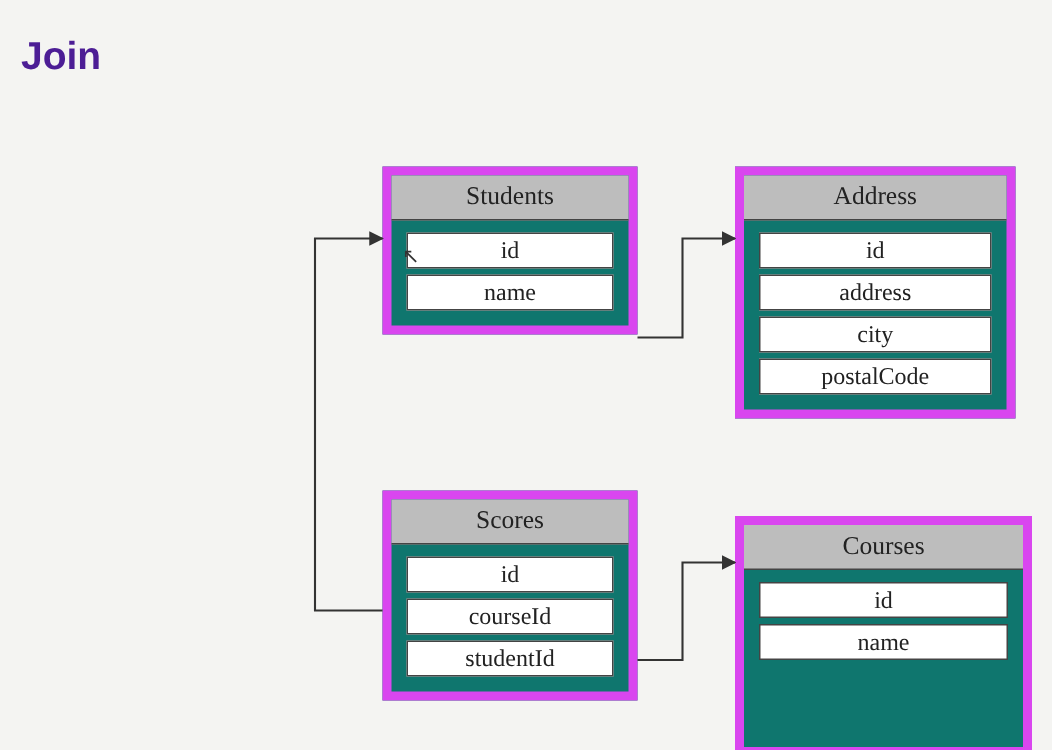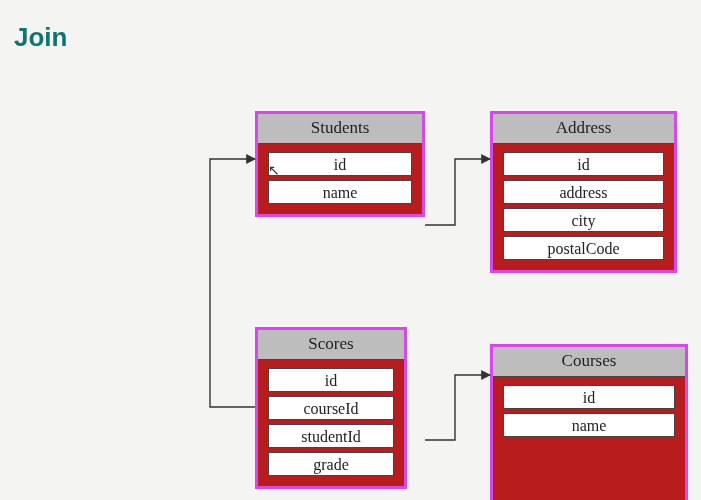--- a/index.html
+++ b/index.html
@@ -11,33 +11,33 @@
     font-family: "Times New Roman", Times, serif;
     color: #222;
   }
   .title {
     position: absolute;
     left: 14px;
     top: 22px;
     font-family: Arial, Helvetica, sans-serif;
     font-weight: 700;
     font-size: 26px;
-    color: #0f766e;
+    color: #4c1d95;
   }
   .canvas {
     position: absolute;
     left: 0;
     top: 0;
     width: 701px;
     height: 500px;
   }
   .table-box {
     position: absolute;
-    background: #b91c1c;
-    border: 3px solid #d946ef;
+    background: #0f766e;
+    border: 6px solid #d946ef;
     box-sizing: border-box;
   }
   .table-header {
     background: #bdbdbd;
     border-bottom: 1px solid #444;
     text-align: center;
     font-size: 17px;
     padding: 4px 0 5px 0;
     box-sizing: border-box;
   }
@@ -89,27 +89,26 @@
   <div class="table-box" style="left:490px; top:111px; width:187px;">
     <div class="table-header">Address</div>
     <div class="table-body">
       <div class="field">id</div>
       <div class="field">address</div>
       <div class="field">city</div>
       <div class="field">postalCode</div>
     </div>
   </div>
 
-  <div class="table-box" style="left:255px; top:327px; width:152px;">
+  <div class="table-box" style="left:255px; top:327px; width:170px;">
     <div class="table-header">Scores</div>
     <div class="table-body">
       <div class="field">id</div>
       <div class="field">courseId</div>
       <div class="field">studentId</div>
-      <div class="field">grade</div>
     </div>
   </div>
 
   <div class="table-box" style="left:490px; top:344px; width:198px; height:160px;">
     <div class="table-header">Courses</div>
     <div class="table-body">
       <div class="field">id</div>
       <div class="field">name</div>
     </div>
   </div>

